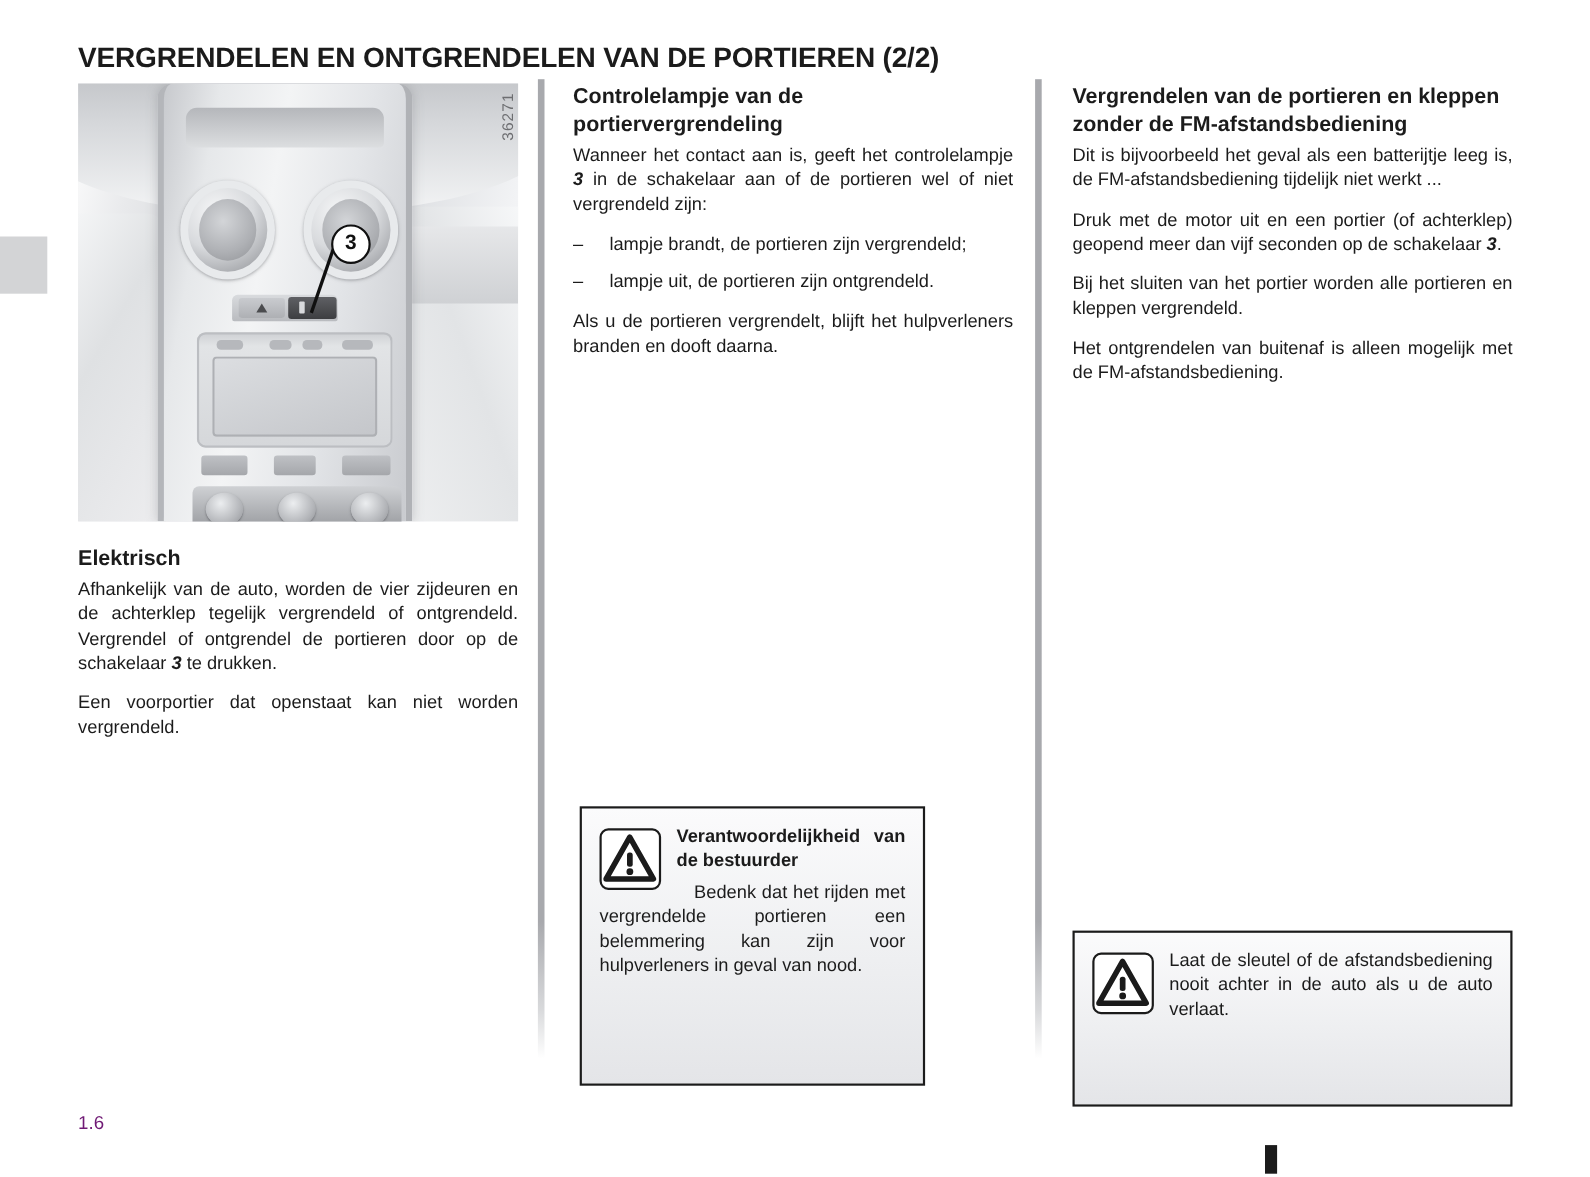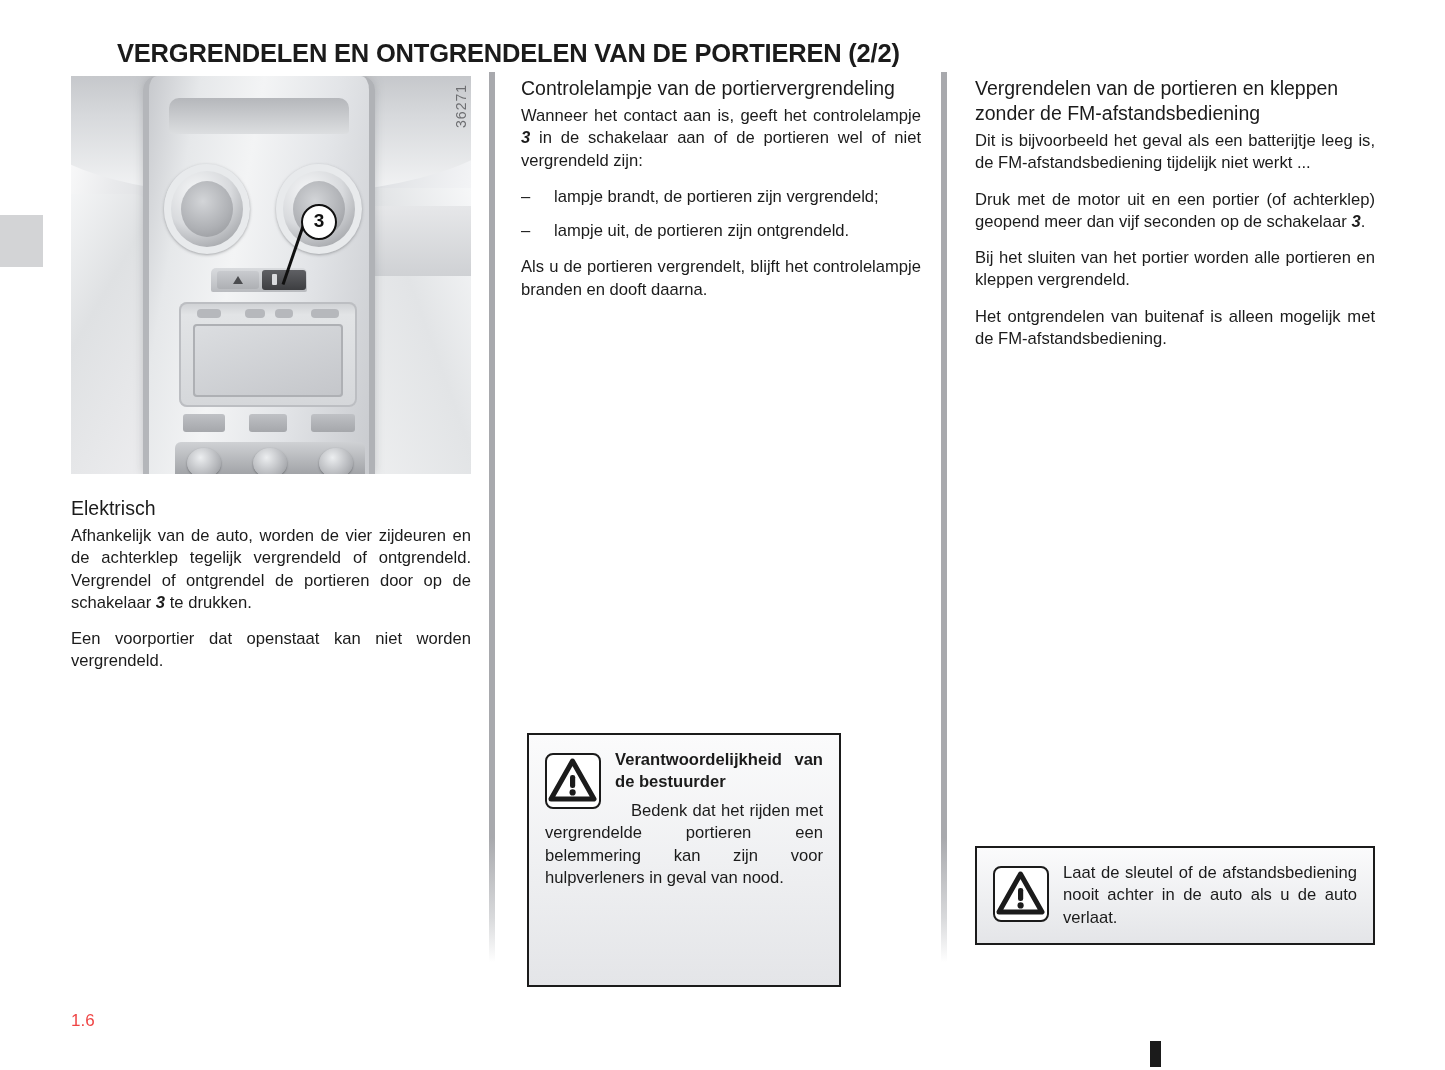--- a/index.html
+++ b/index.html
@@ -26,31 +26,30 @@
     background: #d3d4d6;
   }
   .page-title {
     position: absolute;
     left: 71px;
     top: 22px;
     font-size: 25.5px;
     font-weight: bold;
     letter-spacing: -0.2px;
     white-space: nowrap;
-    margin-left: 46px;
   }
   .page-title .frac {
     font-weight: bold;
   }
   .page-number {
     position: absolute;
     left: 71px;
     top: 1011px;
     font-size: 17px;
-    color: #ef4444;
+    color: #701a75;
   }
   .corner-mark {
     position: absolute;
     left: 1150px;
     top: 1041px;
     width: 11px;
     height: 26px;
     background: #1b1b1b;
   }
 
@@ -63,21 +62,21 @@
     background: linear-gradient(to bottom,
                 #a8a9ad 0%, #a8a9ad 86%, #d8d9db 95%, #ffffff 100%);
   }
   .col-rule.rule-1 { left: 489px; }
   .col-rule.rule-2 { left: 941px; }
 
   
   .col { position: absolute; }
   .h-sec {
     font-size: 19.5px;
-    font-weight: normal;
+    font-weight: bold;
     line-height: 25px;
     margin: 0 0 4px 0;
   }
   .h-sub {
     font-size: 16.5px;
     font-weight: bold;
     line-height: 21px;
     margin: 0 0 10px 0;
   }
   p.body {
@@ -308,21 +307,21 @@
 
   
   .warn-box {
     position: absolute;
     box-sizing: border-box;
     border: 2.5px solid #1b1b1b;
     background: linear-gradient(180deg, #fbfbfc 0%, #eeeff1 55%, #e4e5e8 100%);
     padding: 14px 16px 12px 16px;
   }
   .warn-box.mid   { left: 527px; top: 733px; width: 314px; height: 254px; }
-  .warn-box.right { left: 975px; top: 846px; width: 400px; height: 99px; }
+  .warn-box.right { left: 975px; top: 846px; width: 400px; height: 160px; }
 
   .warn-icon {
     float: left;
     width: 56px; height: 56px;
     box-sizing: border-box;
     border: 2.5px solid #1b1b1b;
     border-radius: 8px;
     background: #ffffff;
     margin: 4px 14px 2px 0;
     position: relative;
@@ -414,21 +413,21 @@
 <div class="col mid-col">
   <h2 class="h-sec">Controlelampje van de portiervergrendeling</h2>
 
   <p class="body"><span class="bold">Wanneer het contact aan is</span><span>, geeft het controlelampje </span><span class="ital-b">3</span><span> in de schakelaar aan of de portieren wel of niet vergrendeld zijn:</span></p>
 
   <ul class="dashlist">
     <li><span class="dash">–</span><span>lampje brandt, de portieren zijn vergrendeld;</span></li>
     <li><span class="dash">–</span><span>lampje uit, de portieren zijn ontgrendeld.</span></li>
   </ul>
 
-  <p class="body last">Als u de portieren vergrendelt, blijft het controlelampje branden en dooft daarna.</p>
+  <p class="body last">Als u de portieren vergrendelt, blijft het hulpverleners branden en dooft daarna.</p>
 </div>
 
 <div class="warn-box mid">
   <div class="warn-icon">
     <svg width="51" height="51" viewBox="0 0 51 51" aria-hidden="true">
       <polygon points="25.5,6 47,44 4,44" fill="#ffffff" stroke="#1b1b1b" stroke-width="5" stroke-linejoin="round"></polygon>
       <rect x="23" y="20" width="5.2" height="13" rx="2.3" fill="#1b1b1b"></rect>
       <circle cx="25.6" cy="37.4" r="3.1" fill="#1b1b1b"></circle>
     </svg>
   </div>

